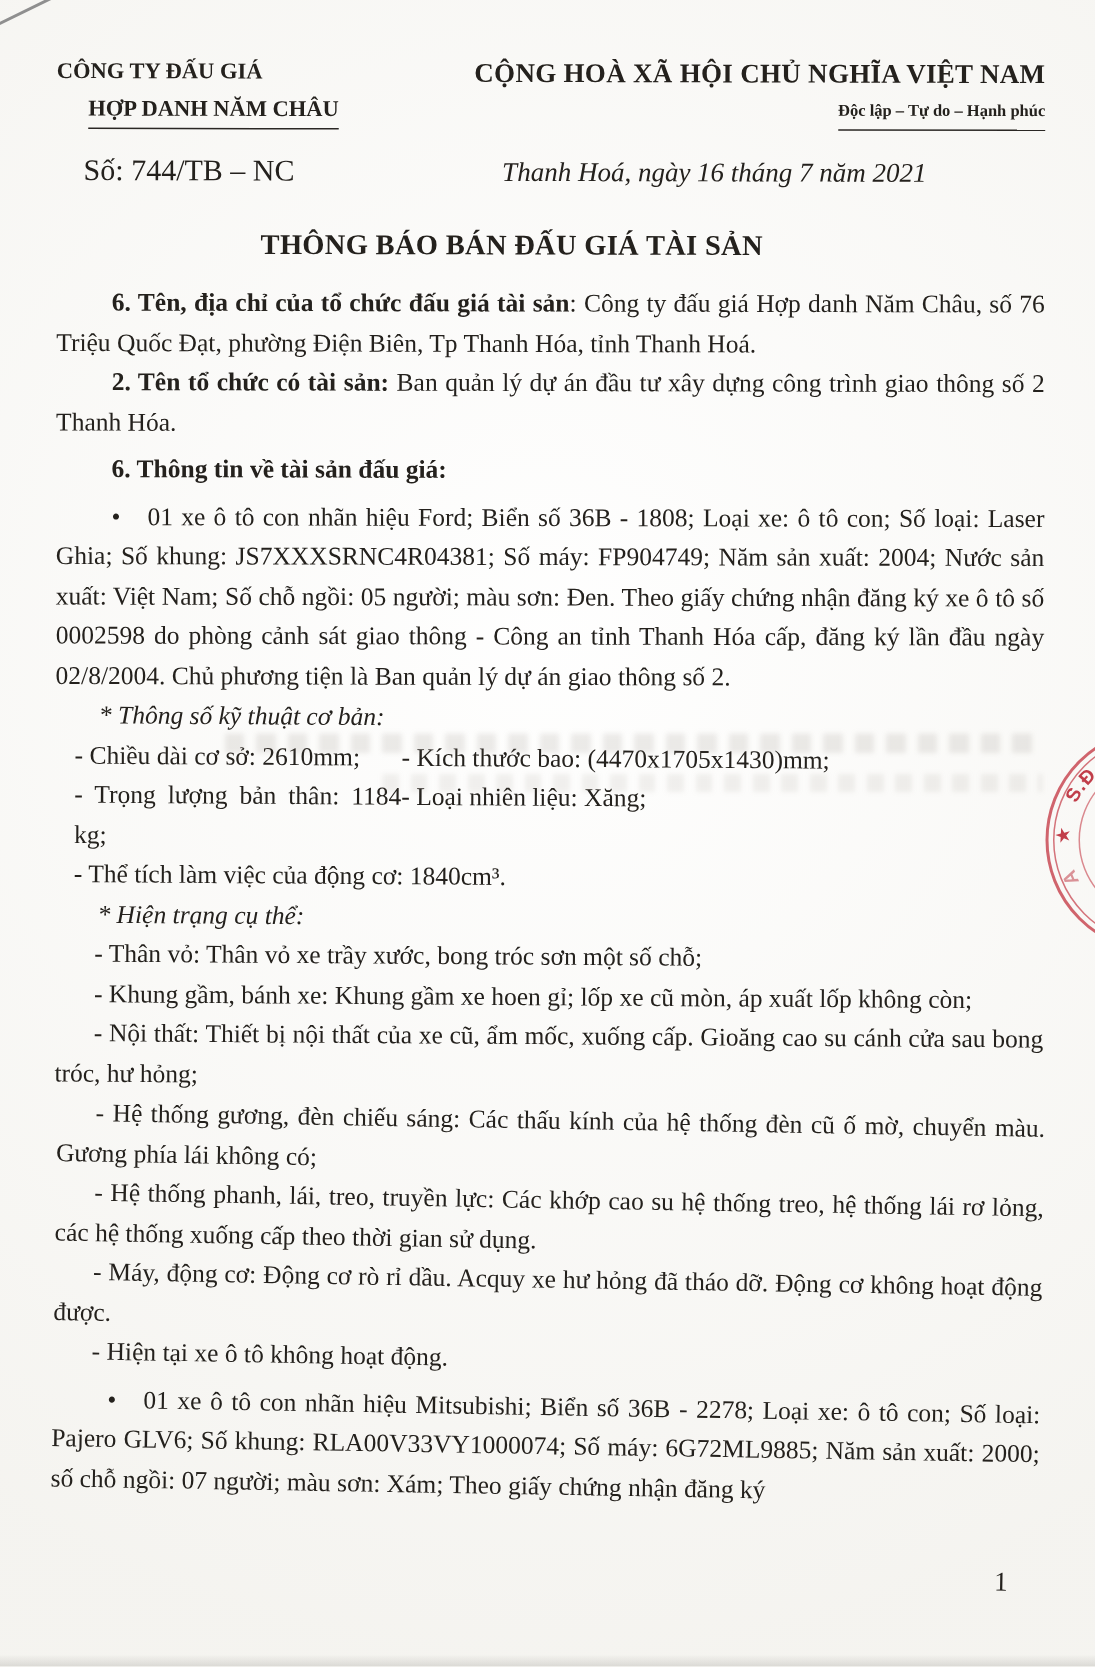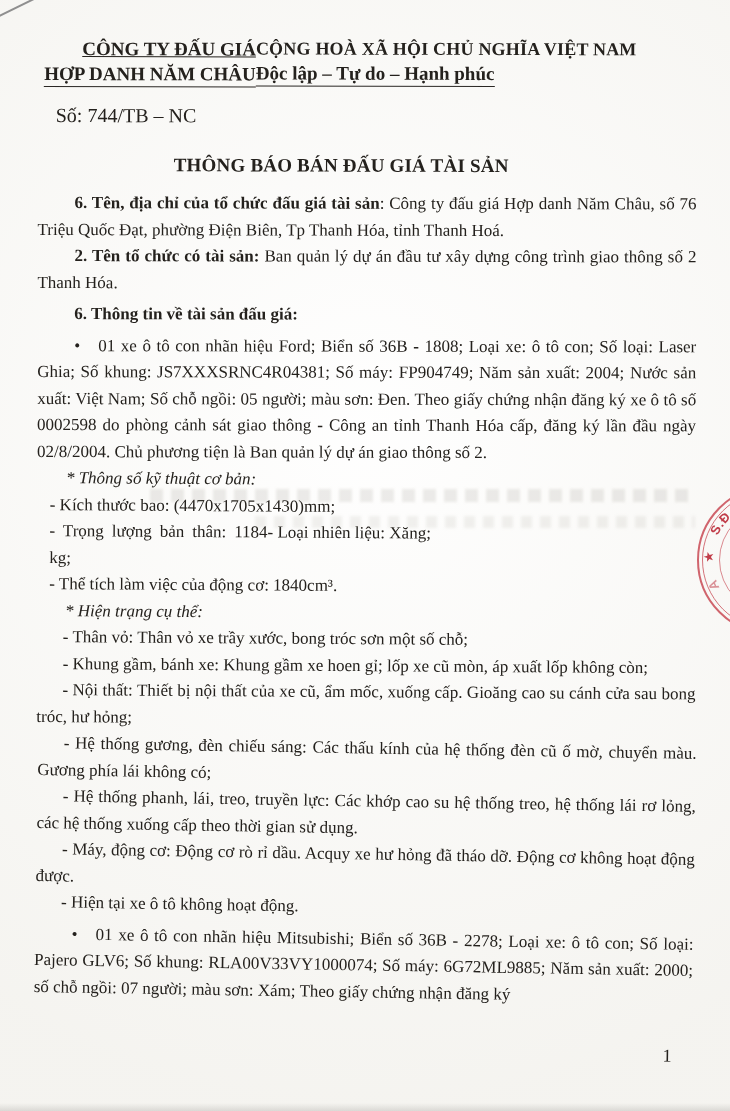--- a/index.html
+++ b/index.html
@@ -23,25 +23,25 @@
   .page{
     position:absolute;left:38px;right:33px;top:0;
     filter:blur(0.25px);
   }
   .zoneA{transform:rotate(0.12deg);transform-origin:0 0;}
   .zoneB{transform:rotate(0.38deg);transform-origin:0 0;}
   .zoneC{transform:rotate(0.95deg);transform-origin:0 0;}
 
   
   .hdr{display:flex;align-items:flex-start;padding-top:36px;}
-  .hdr-left{width:218px;text-align:right;font-weight:bold;font-size:19px;line-height:25px;text-decoration:underline;}
-  .hdr-right{flex:1;text-align:left;}
-  .u{border-bottom:1.6px solid #2a2724;display:inline-block;padding-bottom:1px;line-height:22px;}
+  .hdr-left{width:218px;text-align:left;font-weight:bold;font-size:15px;line-height:25px;}
+  .hdr-right{flex:1;text-align:right;}
+  .u{border-bottom:1.6px solid #2a2724;display:inline-block;padding-bottom:1px;line-height:22px;margin-left:21px;}
   .motto1{font-weight:bold;font-size:18px;letter-spacing:.2px;line-height:24px;}
-  .motto2{font-weight:bold;font-size:19px;margin-top:2px;}
+  .motto2{font-weight:bold;font-size:11px;margin-top:2px;}
   .meta{display:flex;align-items:baseline;margin-top:17px;}
   .docnum{width:218px;font-size:20px;padding-left:18px;box-sizing:border-box;text-align:left;}
   .pdate{flex:1;text-align:center;font-style:italic;font-size:18px;}
   .title{
     text-align:center;font-weight:bold;font-size:19px;letter-spacing:.2px;
     margin-top:27px;padding-right:52px;
   }
 
   
   .bodytxt{font-size:17px;line-height:26.5px;text-align:justify;}
@@ -93,35 +93,37 @@
           <div><span class="u">HỢP DANH NĂM CHÂU</span></div>
         </div>
         <div class="hdr-right">
           <div class="motto1">CỘNG HOÀ XÃ HỘI CHỦ NGHĨA VIỆT NAM</div>
           <div class="motto2"><span class="u">Độc lập – Tự do – Hạnh phúc</span></div>
         </div>
       </div>
 
       <div class="meta">
         <div class="docnum">Số: 744/TB – NC</div>
+        <div class="pdate">Thanh Hoá, ngày 16 tháng 7 năm 2021</div>
       </div>
 
       <div class="title">THÔNG BÁO BÁN ĐẤU GIÁ TÀI SẢN</div>
 
       <div class="bodytxt">
         <p class="para first"><span class="lead">6. Tên, địa chỉ của tổ chức đấu giá tài sản</span><span>: Công ty đấu giá Hợp danh Năm Châu, số 76 Triệu Quốc Đạt, phường Điện Biên, Tp Thanh Hóa, tỉnh Thanh Hoá.</span></p>
         <p class="para"><span class="lead">2. Tên tổ chức có tài sản:</span><span> Ban quản lý dự án đầu tư xây dựng công trình giao thông số 2 Thanh Hóa.</span></p>
         <p class="para gap-s"><span class="lead">6. Thông tin về tài sản đấu giá:</span></p>
         <p class="para gap-s"><span class="bullet-ch">•</span><span>01 xe ô tô con nhãn hiệu Ford; Biển số 36B - 1808; Loại xe: ô tô con; Số loại: Laser Ghia; Số khung: JS7XXXSRNC4R04381; Số máy: FP904749; Năm sản xuất: 2004; Nước sản xuất: Việt Nam; Số chỗ ngồi: 05 người; màu sơn: Đen. Theo giấy chứng nhận đăng ký xe ô tô số 0002598 do phòng cảnh sát giao thông - Công an tỉnh Thanh Hóa cấp, đăng ký lần đầu ngày 02/8/2004. Chủ phương tiện là Ban quản lý dự án giao thông số 2.</span></p>
       </div>
     </div>
 
     <div class="zoneB bodytxt">
       <p class="ital-head">* Thông số kỹ thuật cơ bản:</p>
       <div class="spec-row">
+        <span class="c1">- Chiều dài cơ sở: 2610mm;</span>
         <span class="c2">- Kích thước bao: (4470x1705x1430)mm;</span>
       </div>
       <div class="spec-row">
         <span class="c1">- Trọng lượng bản thân: 1184 kg;</span>
         <span class="c2">- Loại nhiên liệu: Xăng;</span>
       </div>
       <p class="spec-single">- Thể tích làm việc của động cơ: 1840cm³.</p>
       <p class="ital-head">* Hiện trạng cụ thể:</p>
       <p class="cond">- Thân vỏ: Thân vỏ xe trầy xước, bong tróc sơn một số chỗ;</p>
       <p class="cond">- Khung gầm, bánh xe: Khung gầm xe hoen gỉ; lốp xe cũ mòn, áp xuất lốp không còn;</p>

